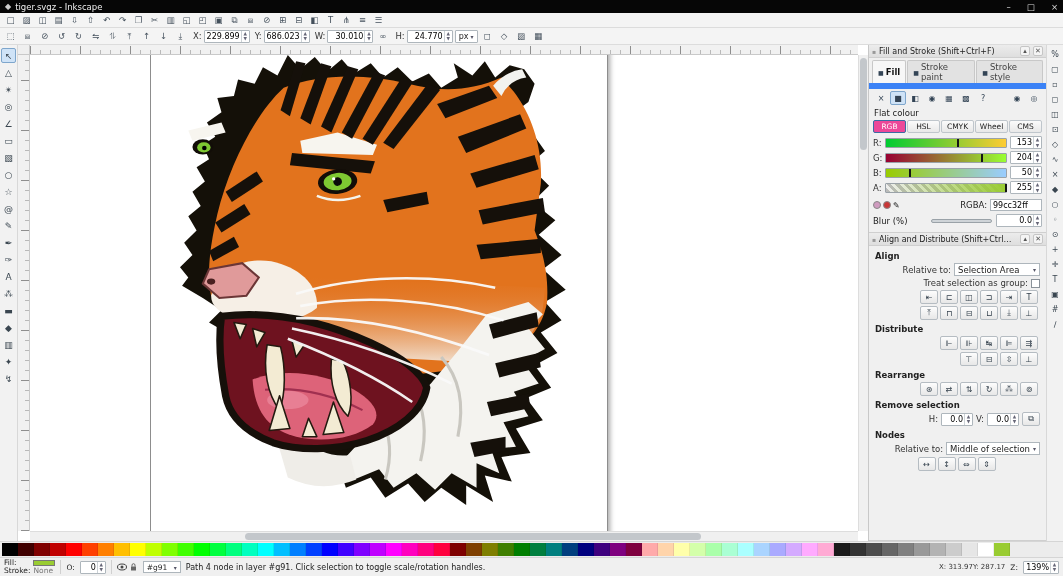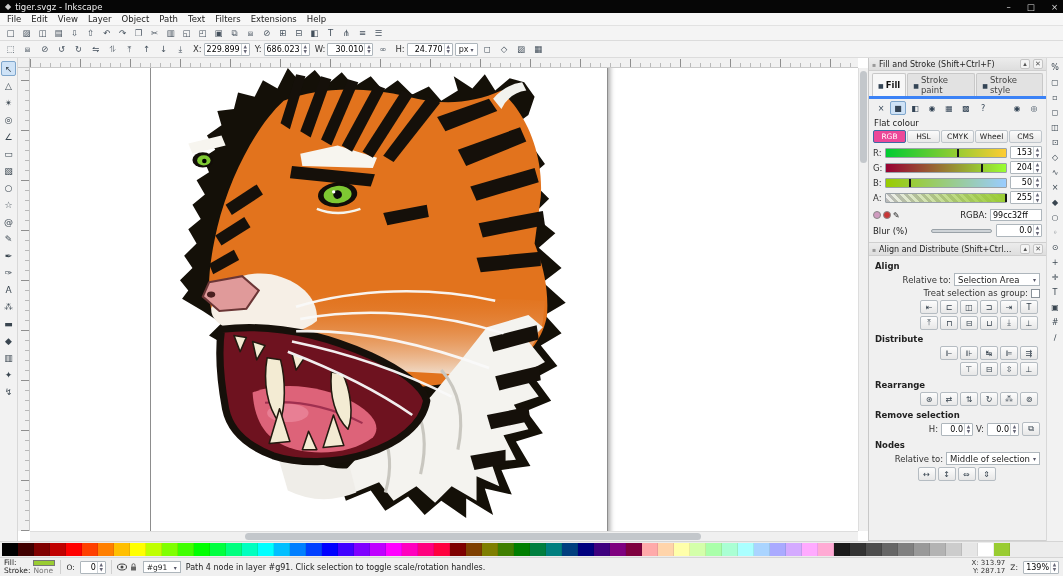--- a/index.html
+++ b/index.html
@@ -43,21 +43,21 @@
 .hscroll{position:absolute;bottom:0;left:12px;right:10px;height:10px;background:#f0f0f0;border-top:1px solid #ddd}
 .hscroll .thumb{position:absolute;top:1px;bottom:1px;left:26%;width:55%;background:#c3c7cb;border-radius:4px}
 
 .dock{width:178px;background:#f0f0f0;border-left:1px solid #c8c8c8;display:flex;flex-direction:column;font-size:8.5px;overflow:hidden}
 .panel{border-bottom:1px solid #cfcfcf;padding-bottom:3px}
 .panel-header{display:flex;align-items:center;gap:3px;height:13px;background:linear-gradient(#ececec,#dedede);border-bottom:1px solid #cfcfcf;padding:0 3px;font-size:8px}
 .ph-grip{color:#999;font-size:6px}
 .ph-title{white-space:nowrap;overflow:hidden;text-overflow:ellipsis}
 .ph-sp{flex:1}
 .ph-btn{width:10px;text-align:center;color:#555;font-size:7px;border:1px solid #c5c5c5;border-radius:2px;background:#f4f4f4;line-height:9px;height:10px}
-.fs-tabs{display:flex;gap:1px;padding:2px 3px 0 3px;border-bottom:3px solid #3b82f6}
+.fs-tabs{display:flex;gap:1px;padding:2px 3px 0 3px;border-bottom:6px solid #3b82f6}
 .fs-tab{padding:1px 5px;border:1px solid #c8c8c8;border-bottom:none;border-radius:2px 2px 0 0;background:#e2e2e2;color:#444;display:flex;align-items:center;gap:2px}
 .fs-tab.active{background:#f7f7f7;font-weight:bold;color:#111}
 .fs-tab .ti{font-size:6px;color:#345}
 .paint-row{display:flex;align-items:center;gap:1px;padding:2px 4px}
 .paint-btn{width:16px;height:14px;display:flex;align-items:center;justify-content:center;border:1px solid transparent;border-radius:2px;font-size:8px;color:#345}
 .paint-btn.active{background:#cfe3f7;border-color:#7ea6cc}
 .paint-sp{flex:1}
 .flat-label{padding:1px 5px;font-weight:normal;color:#222}
 .color-tabs{display:flex;padding:1px 4px;gap:1px}
 .color-tab{flex:1;text-align:center;padding:1px 0;border:1px solid #bfc6cc;background:linear-gradient(#fbfbfb,#e8e8e8);border-radius:2px;font-size:7.5px}
@@ -91,50 +91,38 @@
 
 .palette{height:16px;background:#ececec;border-top:1px solid #d5d5d5;display:flex;align-items:stretch;padding:1px 2px}
 .swatch{width:16px;height:100%;border-right:1px solid rgba(0,0,0,.08)}
 
 .statusbar{height:19px;background:#f0f0f0;border-top:1px solid #d5d5d5;display:flex;align-items:center;gap:5px;padding:0 4px;font-size:7.5px}
 .fs-ind{display:grid;grid-template-columns:auto auto;gap:0 3px;line-height:8px}
 .fill-swatch{width:22px;height:6px;border:1px solid #777;align-self:center}
 .stroke-none{color:#777}
 .sb-sep{width:1px;height:14px;background:#d0d0d0}
 .sb-msg{flex:1;font-size:8px;color:#1a1a1a;white-space:nowrap;overflow:hidden;text-overflow:ellipsis}
-.xy{display:flex;flex-direction:column;line-height:8px;text-align:right;font-family:"DejaVu Sans Mono",monospace;font-size:7px;color:#333}
+.xy{display:flex;flex-direction:row;line-height:8px;text-align:right;font-family:"DejaVu Sans Mono",monospace;font-size:7px;color:#333}
 .layer-ico{display:flex;align-items:center;gap:2px}
 </style>
 </head>
 <body>
 
 <div class="app">
 
   <div class="titlebar">
     <span class="app-icon">◆</span>
     <span>tiger.svgz - Inkscape</span>
     <div class="win-btns">
       <span>–</span>
       <span>□</span>
       <span>×</span>
     </div>
   </div>
 
-  <div class="menubar">
-      <div class="menu-item">File</div>
-      <div class="menu-item">Edit</div>
-      <div class="menu-item">View</div>
-      <div class="menu-item">Layer</div>
-      <div class="menu-item">Object</div>
-      <div class="menu-item">Path</div>
-      <div class="menu-item">Text</div>
-      <div class="menu-item">Filters</div>
-      <div class="menu-item">Extensions</div>
-      <div class="menu-item">Help</div>
-    </div>
 
   <div class="toolbar cmdbar">
       <div class="icon-btn">□</div>
       <div class="icon-btn">▨</div>
       <div class="icon-btn">◫</div>
       <div class="icon-btn">▤</div>
       <div class="icon-btn">⇩</div>
       <div class="icon-btn">⇧</div>
       <div class="icon-btn">↶</div>
       <div class="icon-btn">↷</div>

